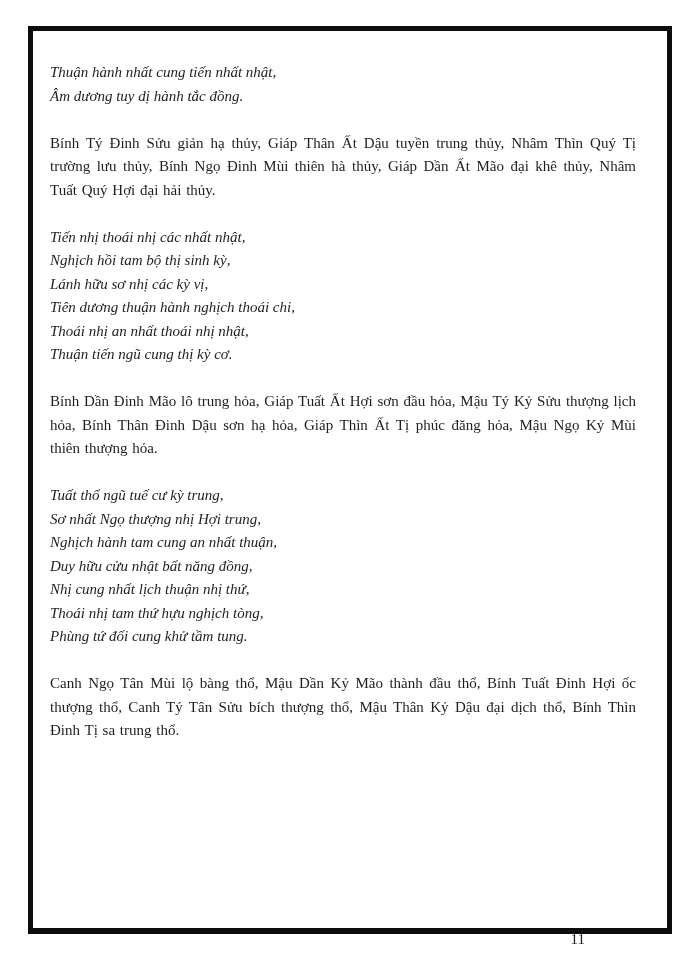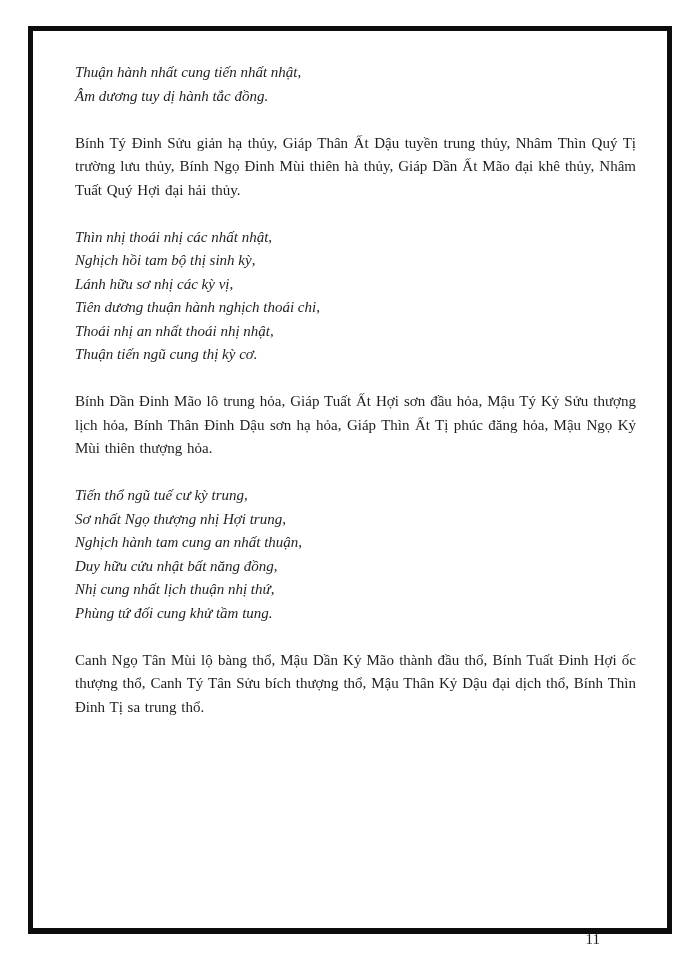--- a/index.html
+++ b/index.html
@@ -20,77 +20,78 @@
     left: 28px;
     top: 26px;
     width: 644px;
     height: 908px;
     box-sizing: border-box;
     border: 5px solid #0d0d0d;
     border-bottom-width: 6px;
     background: #ffffff;
   }
   .content {
-    padding: 30px 31px 0 42px;
+    padding: 30px 31px 0 17px;
     font-size: 15px;
     line-height: 23.5px;
   }
   .verse-block {
     margin: 0 0 23.5px 0;
     font-style: italic;
   }
   .verse-line {
     display: block;
     white-space: nowrap;
   }
   .paragraph {
     margin: 0 0 23.5px 0;
     text-align: justify;
     word-spacing: 1px;
   }
   .page-number {
     position: absolute;
     top: 901px;
-    right: 67px;
+    right: 82px;
     font-size: 15px;
     line-height: 15px;
     font-style: normal;
     color: #1e1e1e;
   }
 </style>
 </head>
 <body>
 
 <div class="page-frame">
   <div class="content">
 
     <div class="verse-block">
       <span class="verse-line">Thuận hành nhất cung tiến nhất nhật,</span>
       <span class="verse-line">Âm dương tuy dị hành tắc đồng.</span>
     </div>
 
     <p class="paragraph">Bính Tý Đinh Sửu giản hạ thủy, Giáp Thân Ất Dậu tuyền trung thủy, Nhâm Thìn Quý Tị trường lưu thủy, Bính Ngọ Đinh Mùi thiên hà thủy, Giáp Dần Ất Mão đại khê thủy, Nhâm Tuất Quý Hợi đại hải thủy.</p>
 
     <div class="verse-block">
-      <span class="verse-line">Thìn nhị thoái nhị các nhất nhật,</span>
+      <span class="verse-line">Tiến nhị thoái nhị các nhất nhật,</span>
       <span class="verse-line">Nghịch hồi tam bộ thị sinh kỳ,</span>
       <span class="verse-line">Lánh hữu sơ nhị các kỳ vị,</span>
       <span class="verse-line">Tiên dương thuận hành nghịch thoái chi,</span>
       <span class="verse-line">Thoái nhị an nhất thoái nhị nhật,</span>
       <span class="verse-line">Thuận tiến ngũ cung thị kỳ cơ.</span>
     </div>
 
     <p class="paragraph">Bính Dần Đinh Mão lô trung hỏa, Giáp Tuất Ất Hợi sơn đầu hỏa, Mậu Tý Kỷ Sửu thượng lịch hỏa, Bính Thân Đinh Dậu sơn hạ hỏa, Giáp Thìn Ất Tị phúc đăng hỏa, Mậu Ngọ Kỷ Mùi thiên thượng hỏa.</p>
 
     <div class="verse-block">
-      <span class="verse-line">Tiến thổ ngũ tuế cư kỳ trung,</span>
+      <span class="verse-line">Tuất thổ ngũ tuế cư kỳ trung,</span>
       <span class="verse-line">Sơ nhất Ngọ thượng nhị Hợi trung,</span>
       <span class="verse-line">Nghịch hành tam cung an nhất thuận,</span>
       <span class="verse-line">Duy hữu cửu nhật bất năng đồng,</span>
       <span class="verse-line">Nhị cung nhất lịch thuận nhị thứ,</span>
+      <span class="verse-line">Thoái nhị tam thứ hựu nghịch tòng,</span>
       <span class="verse-line">Phùng tứ đối cung khử tầm tung.</span>
     </div>
 
     <p class="paragraph">Canh Ngọ Tân Mùi lộ bàng thổ, Mậu Dần Kỷ Mão thành đầu thổ, Bính Tuất Đinh Hợi ốc thượng thổ, Canh Tý Tân Sửu bích thượng thổ, Mậu Thân Kỷ Dậu đại dịch thổ, Bính Thìn Đinh Tị sa trung thổ.</p>
 
   </div>
 
   <div class="page-number">11</div>
 </div>
 

